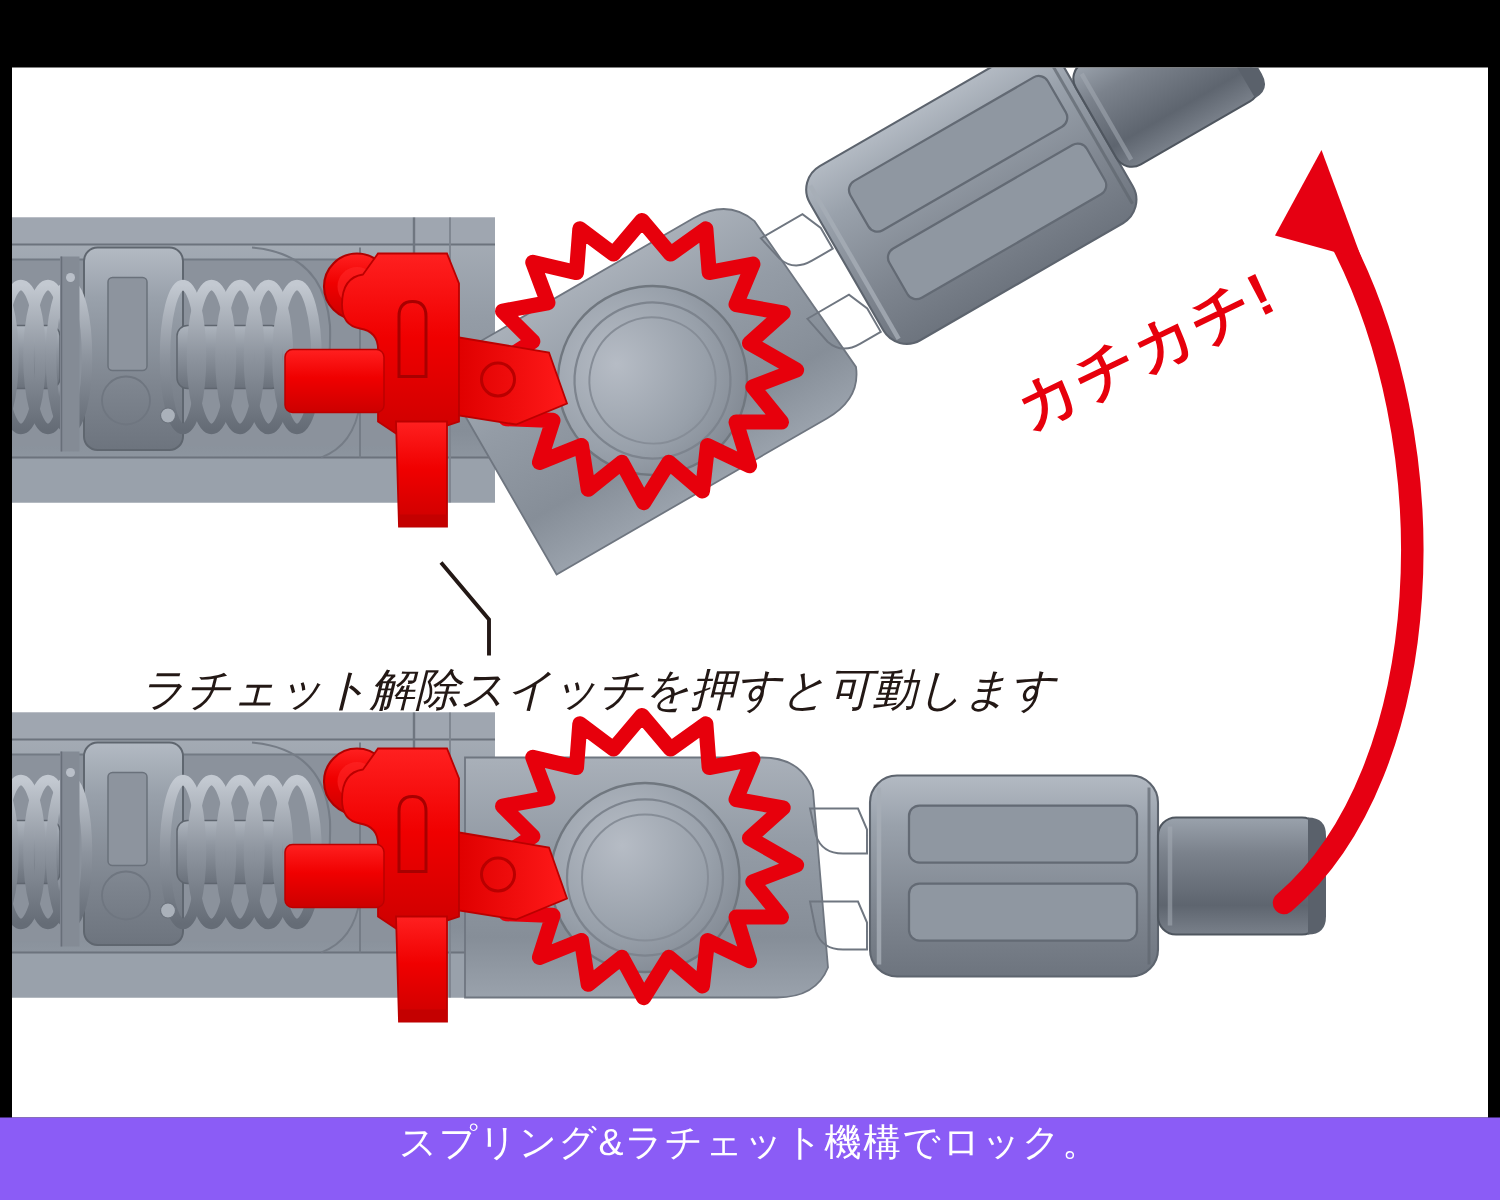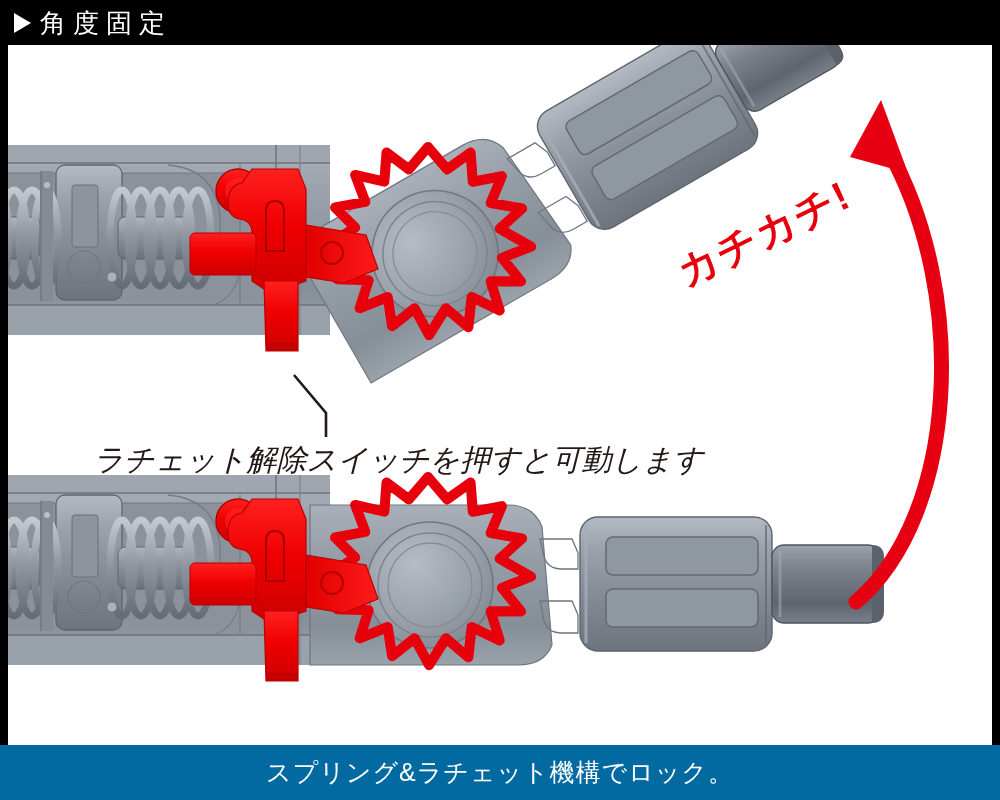--- a/index.html
+++ b/index.html
@@ -19,38 +19,29 @@
   .canvas svg{position:absolute;left:0;top:0;}
 
   
   .cap-mid{position:absolute;left:85px;top:395px;font-size:30px;color:#231815;white-space:nowrap;font-style:italic;}
 
   .katakati{position:absolute;left:660px;top:205px;font-size:40px;font-weight:bold;color:#e7000c;
             transform:rotate(-26deg);transform-origin:left top;white-space:nowrap;
             letter-spacing:2px;}
 
   
-  .ftr{position:absolute;left:0;top:745px;width:1000px;height:55px;background:#0369a1;
-       display:flex;align-items:center;justify-content:center;}
+  .ftr{position:absolute;left:0;top:745px;width:1000px;height:55px;background:#8b5cf6;
+       display:flex;justify-content:center;}
   .ftr-text{color:#fff;font-size:25px;white-space:nowrap;letter-spacing:1px;}
 </style>
 </head>
 <body>
 
 <div id="stage">
 
-  <div class="hdr">
-    <svg width="1000" height="45">
-      <polygon points="0,0 398,0 372,45 0,45" fill="#000"></polygon>
-    </svg>
-    <div class="hdr-text">
-      <span class="hdr-tri"></span>
-      <span>角度固定</span>
-    </div>
-  </div>
 
   <div class="canvas">
 
     <svg width="984" height="700" viewBox="0 0 984 700">
       <defs>
 
         <linearGradient id="gBody" x1="0" y1="0" x2="0" y2="1">
           <stop offset="0" stop-color="#a9b0b9"></stop>
           <stop offset="0.35" stop-color="#949ca6"></stop>
           <stop offset="0.75" stop-color="#868e98"></stop>

